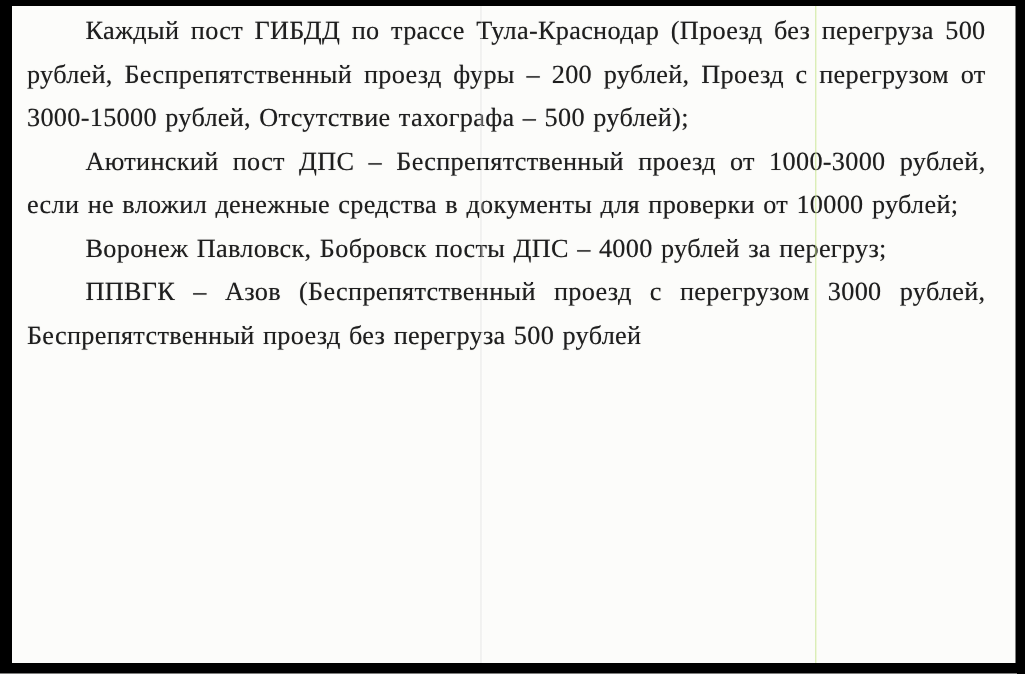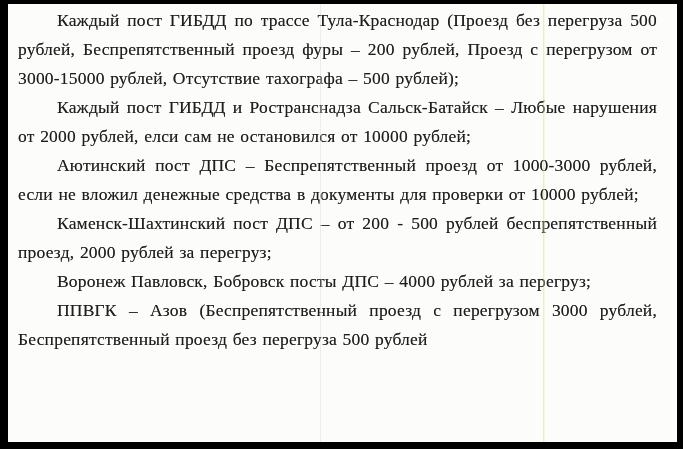--- a/index.html
+++ b/index.html
@@ -59,21 +59,19 @@
     left: 535px;
     background: linear-gradient(to right, rgba(190,225,130,0.0), rgba(190,225,130,0.55), rgba(220,240,170,0.4), rgba(190,225,130,0.0));
   }
 </style>
 </head>
 <body>
 
 <div class="page">
   <div class="doc-body">
     <p>Каждый пост ГИБДД по трассе Тула-Краснодар (Проезд без перегруза 500 рублей, Беспрепятственный проезд фуры – 200 рублей, Проезд с перегрузом от 3000-15000 рублей, Отсутствие тахографа – 500 рублей);</p>
-    <p>Каждый пост ГИБДД и Ространснадза Сальск-Батайск – Любые нарушения от 2000 рублей, елси сам не остановился от 10000 рублей;</p>
     <p>Аютинский пост ДПС – Беспрепятственный проезд от 1000-3000 рублей, если не вложил денежные средства в документы для проверки от 10000 рублей;</p>
-    <p>Каменск-Шахтинский пост ДПС – от 200 - 500 рублей беспрепятственный проезд, 2000 рублей за перегруз;</p>
     <p>Воронеж Павловск, Бобровск посты ДПС – 4000 рублей за перегруз;</p>
     <p>ППВГК – Азов (Беспрепятственный проезд с перегрузом 3000 рублей, Беспрепятственный проезд без перегруза 500 рублей</p>
   </div>
   <div class="scan-line gray"></div>
   <div class="scan-line green"></div>
 </div>
 
 </body></html>

